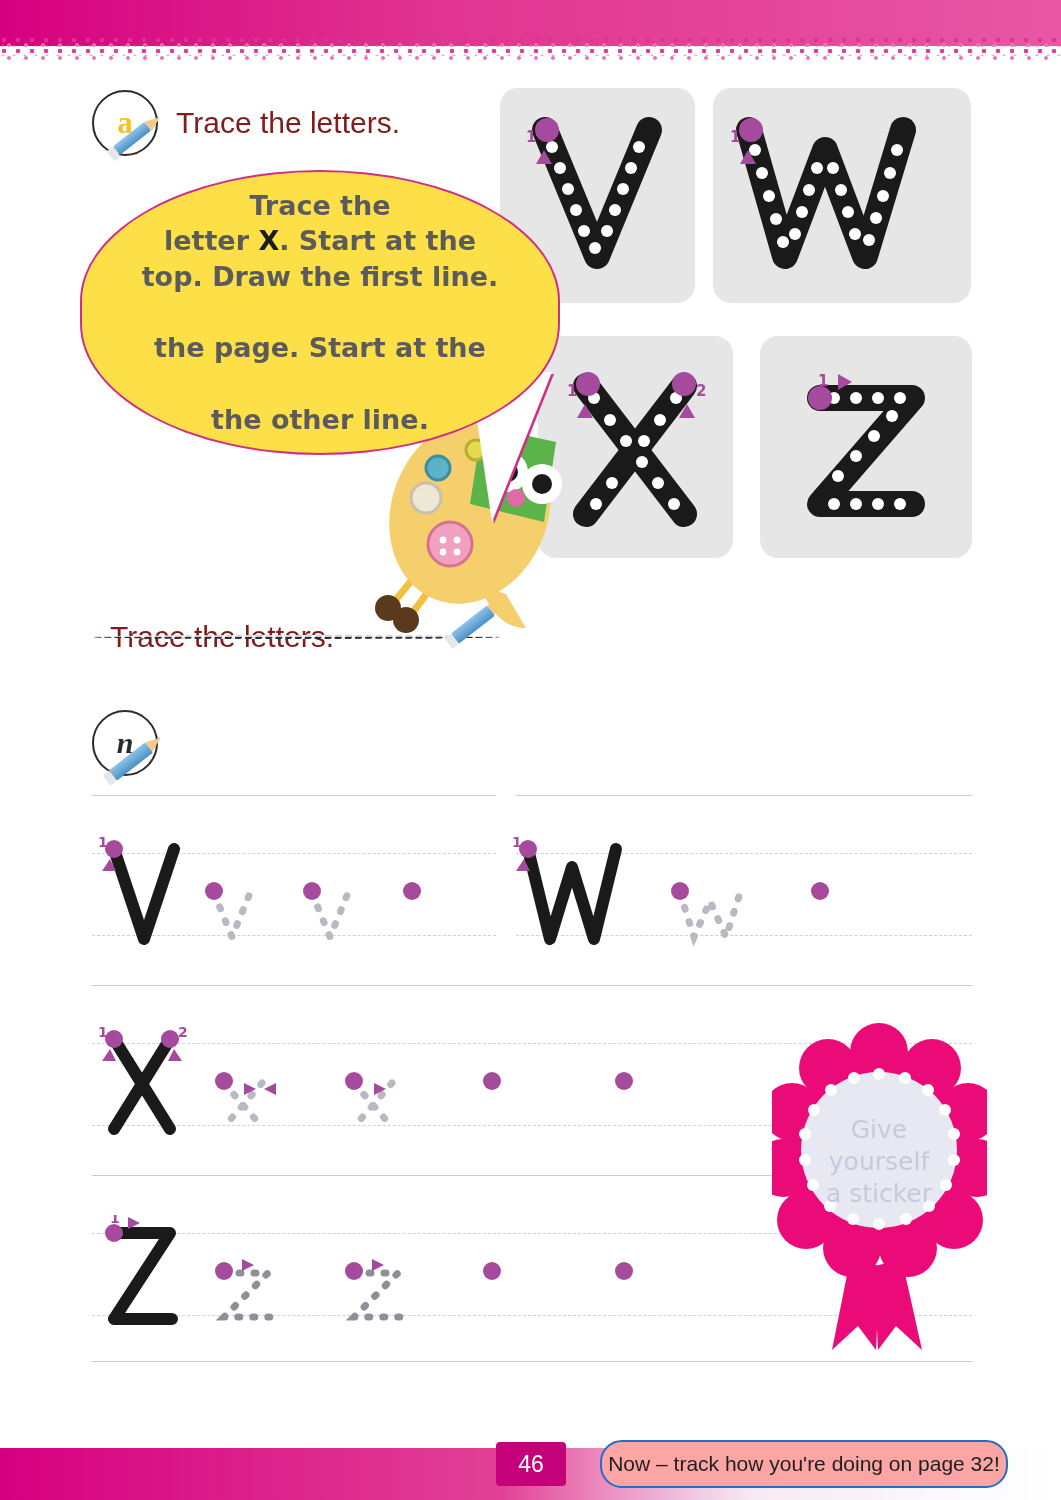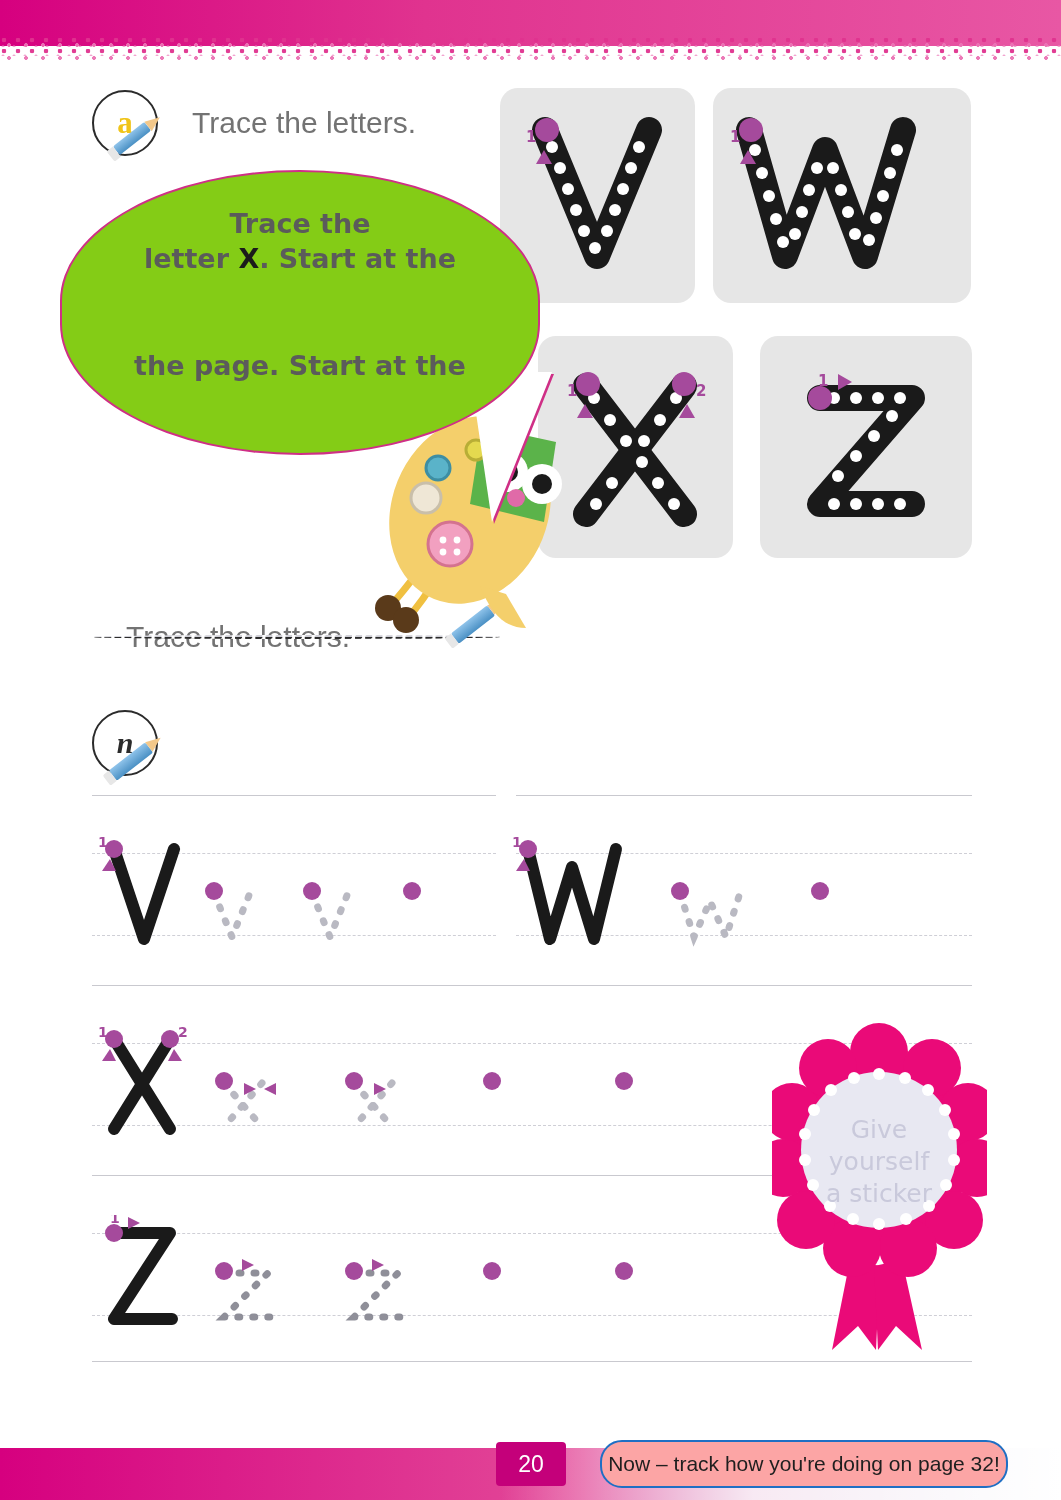--- a/index.html
+++ b/index.html
@@ -43,26 +43,26 @@
   .pencil:after{
     content:"";position:absolute;right:-15px;top:0;width:0;height:0;
     border-top:6.5px solid transparent;border-bottom:6.5px solid transparent;
     border-left:15px solid #f3c88a;
   }
   .pencil:before{
     content:"";position:absolute;left:-8px;top:0;width:8px;height:13px;
     background:#e7e7e7;border-radius:2px 0 0 2px;
   }
   .pencil.small{width:40px;height:11px;right:4px;bottom:10px;}
-  .act-text{font-size:30px;color:#737373;margin-left:34px;white-space:nowrap;}
+  .act-text{font-size:30px;color:#7f1d1d;margin-left:18px;white-space:nowrap;}
 
   
   .bubble{
-    position:absolute;left:60px;top:170px;width:480px;height:285px;
-    background:#84cc16;border:2.5px solid #cf2f86;border-radius:50%/46%;
+    position:absolute;left:80px;top:170px;width:480px;height:285px;
+    background:#fde047;border:2.5px solid #cf2f86;border-radius:50%/46%;
     box-sizing:border-box;display:flex;align-items:center;justify-content:center;
     z-index:6;
   }
   .bubble .btext{
     text-align:center;color:#5b5b5b;font-size:27px;line-height:1.32;
     font-family:"DejaVu Sans", sans-serif;font-weight:700;padding:0 28px;
   }
   .bubble .btext b{color:#1b1b1b;}
   .tail{
     position:absolute;left:470px;top:372px;width:0;height:0;z-index:5;
@@ -124,24 +124,25 @@
       <span class="pencil small"></span>
     </div>
     <div class="act-text">Trace the letters.</div>
   </div>
 
   <div class="tail"></div>
   <div class="bubble">
     <div class="btext">
       <span>Trace the</span><br>
       <span>letter </span><b>X</b><span>. Start at the</span><br>
-      <br>
+      <span>top. Draw the first line.</span><br>
       <br>
       <span>the page. Start at the</span><br>
       <br>
+      <span>the other line.</span>
     </div>
   </div>
 
   <svg class="mascot" viewBox="0 0 250 260">
 
     <path d="M118 150 C96 182 78 206 62 224" stroke="#f0c040" stroke-width="7" fill="none"></path>
     <path d="M130 158 C112 192 96 216 80 236" stroke="#f0c040" stroke-width="7" fill="none"></path>
     <circle cx="58" cy="228" r="13" fill="#5a3a1a"></circle>
     <circle cx="76" cy="240" r="13" fill="#5a3a1a"></circle>
 
@@ -419,16 +420,16 @@
         <circle cx="82" cy="58" r="6"></circle>
     </g>
     <text x="107" y="118" text-anchor="middle" font-size="25" fill="#c9c9db" font-family="DejaVu Sans, sans-serif">Give</text>
     <text x="107" y="150" text-anchor="middle" font-size="25" fill="#c9c9db" font-family="DejaVu Sans, sans-serif">yourself</text>
     <text x="107" y="182" text-anchor="middle" font-size="25" fill="#c9c9db" font-family="DejaVu Sans, sans-serif">a sticker</text>
   </svg>
 
   <div class="footband">
       <div class="wash"></div>
     </div>
-  <div class="pagenum">20</div>
+  <div class="pagenum">46</div>
   <div class="footnote">Now – track how you're doing on page 32!</div>
 
 </div>
 
 </body></html>

